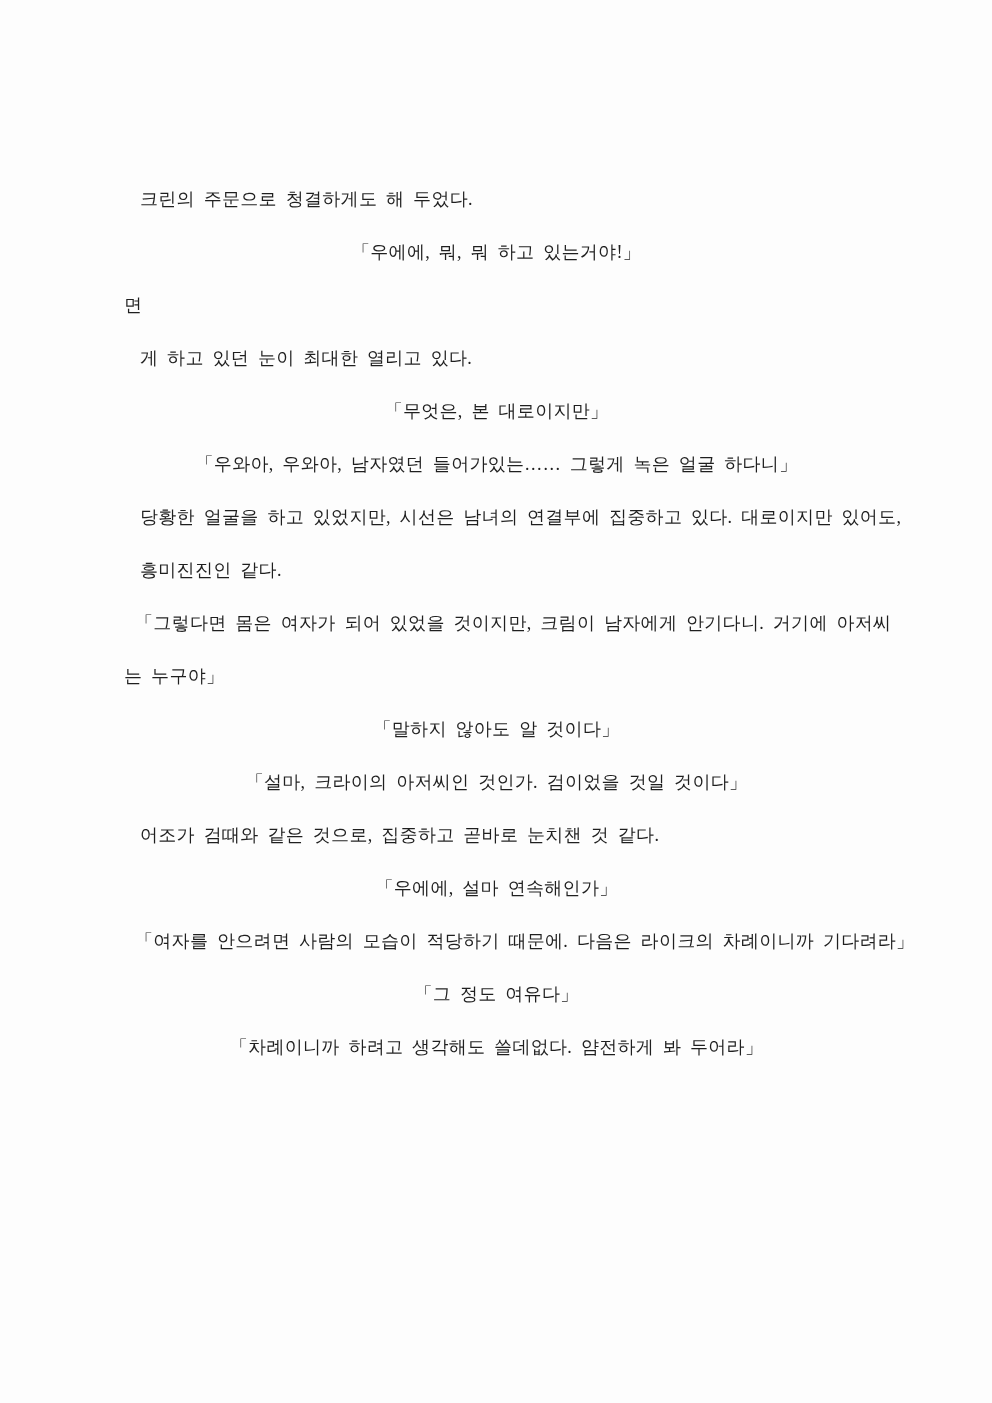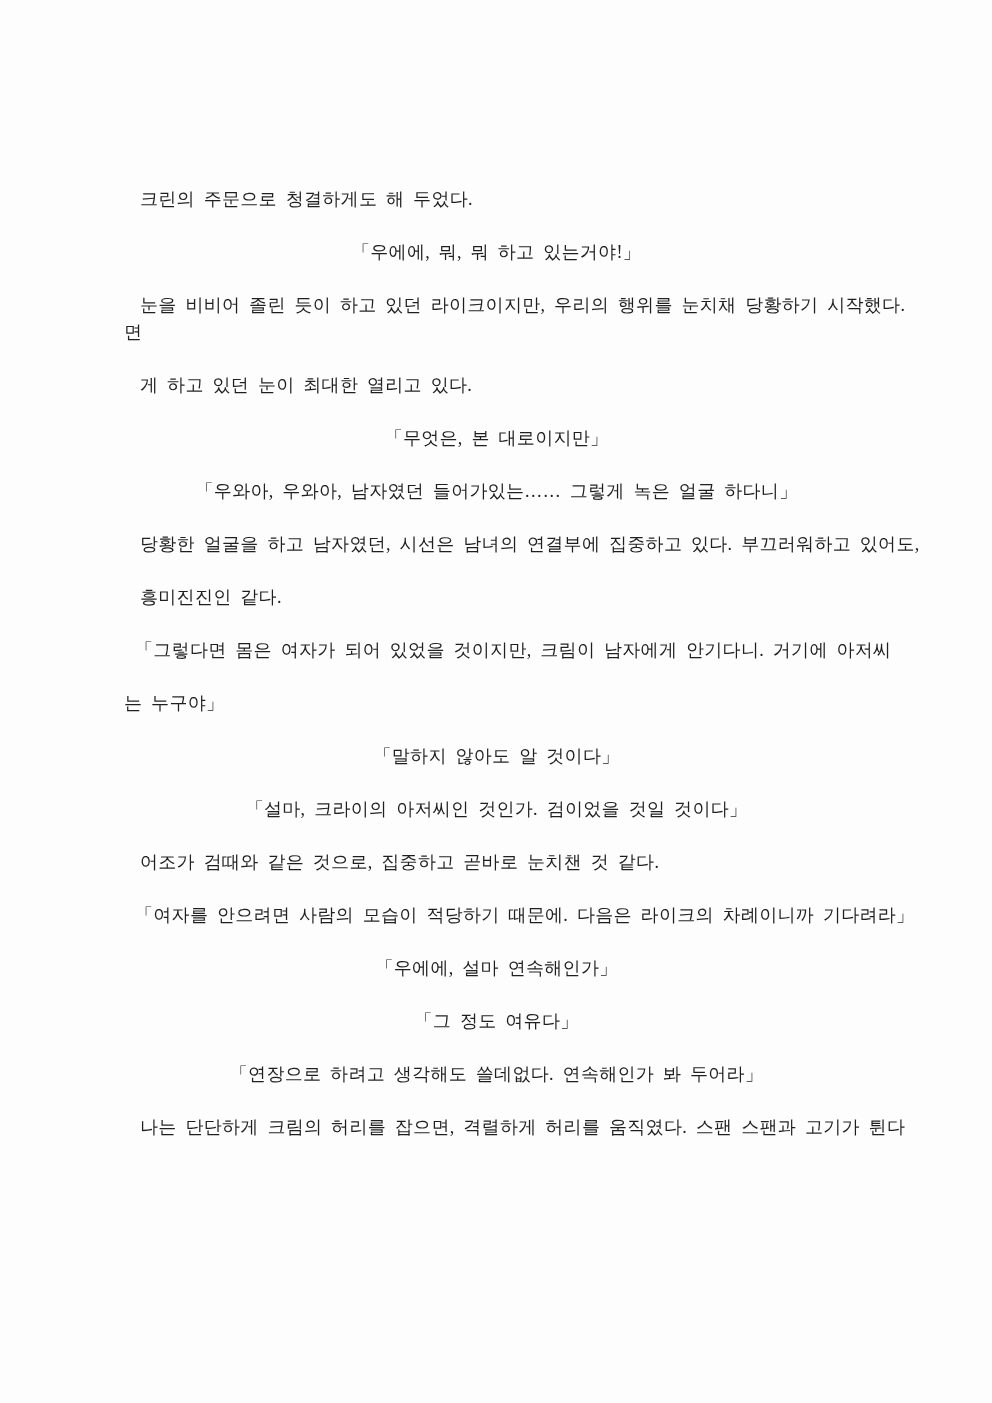--- a/index.html
+++ b/index.html
@@ -44,39 +44,38 @@
 
   <p class="para plain">
     <span class="line first">크린의 주문으로 청결하게도 해 두었다.</span>
   </p>
 
   <p class="para quote">
     <span class="line first">「우에에, 뭐, 뭐 하고 있는거야!」</span>
   </p>
 
   <p class="para plain">
-    <span class="line first">눈을 비비어 졸린 듯이 하고 있던 라이크이지만, 우리의 행위를 눈치채 당황하기 시작했다.</span>
     <span class="line rest">면</span>
   </p>
 
   <p class="para plain">
     <span class="line first">게 하고 있던 눈이 최대한 열리고 있다.</span>
   </p>
 
   <p class="para quote">
     <span class="line first">「무엇은, 본 대로이지만」</span>
   </p>
 
   <p class="para quote">
     <span class="line first">「우와아, 우와아, 남자였던 들어가있는…… 그렇게 녹은 얼굴 하다니」</span>
   </p>
 
 
   <p class="para plain">
-    <span class="line first">당황한 얼굴을 하고 남자였던, 시선은 남녀의 연결부에 집중하고 있다. 부끄러워하고 있어도,</span>
+    <span class="line first">당황한 얼굴을 하고 있었지만, 시선은 남녀의 연결부에 집중하고 있다. 대로이지만 있어도,</span>
   </p>
 
   <p class="para plain">
     <span class="line first">흥미진진인 같다.</span>
   </p>
 
   <p class="para quote">
     <span class="line first">「그렇다면 몸은 여자가 되어 있었을 것이지만, 크림이 남자에게 안기다니. 거기에 아저씨</span>
   </p>
 
@@ -90,33 +89,30 @@
 
   <p class="para quote">
     <span class="line first">「설마, 크라이의 아저씨인 것인가. 검이었을 것일 것이다」</span>
   </p>
 
   <p class="para plain">
     <span class="line first">어조가 검때와 같은 것으로, 집중하고 곧바로 눈치챈 것 같다.</span>
   </p>
 
   <p class="para quote">
-    <span class="line first">「여자를 안으려면 사람의 모습이 적당하기 때문에. 다음은 라이크의 차례이니까 기다려라」</span>
+    <span class="line first">「우에에, 설마 연속해인가」</span>
   </p>
 
   <p class="para quote">
-    <span class="line first">「우에에, 설마 연속해인가」</span>
+    <span class="line first">「여자를 안으려면 사람의 모습이 적당하기 때문에. 다음은 라이크의 차례이니까 기다려라」</span>
   </p>
 
   <p class="para quote">
     <span class="line first">「그 정도 여유다」</span>
   </p>
 
 
   <p class="para quote">
-    <span class="line first">「연장으로 하려고 생각해도 쓸데없다. 연속해인가 봐 두어라」</span>
+    <span class="line first">「차례이니까 하려고 생각해도 쓸데없다. 얌전하게 봐 두어라」</span>
   </p>
 
-  <p class="para plain">
-    <span class="line first">나는 단단하게 크림의 허리를 잡으면, 격렬하게 허리를 움직였다. 스팬 스팬과 고기가 튄다</span>
-  </p>
 
 </div>
 
 </body></html>

